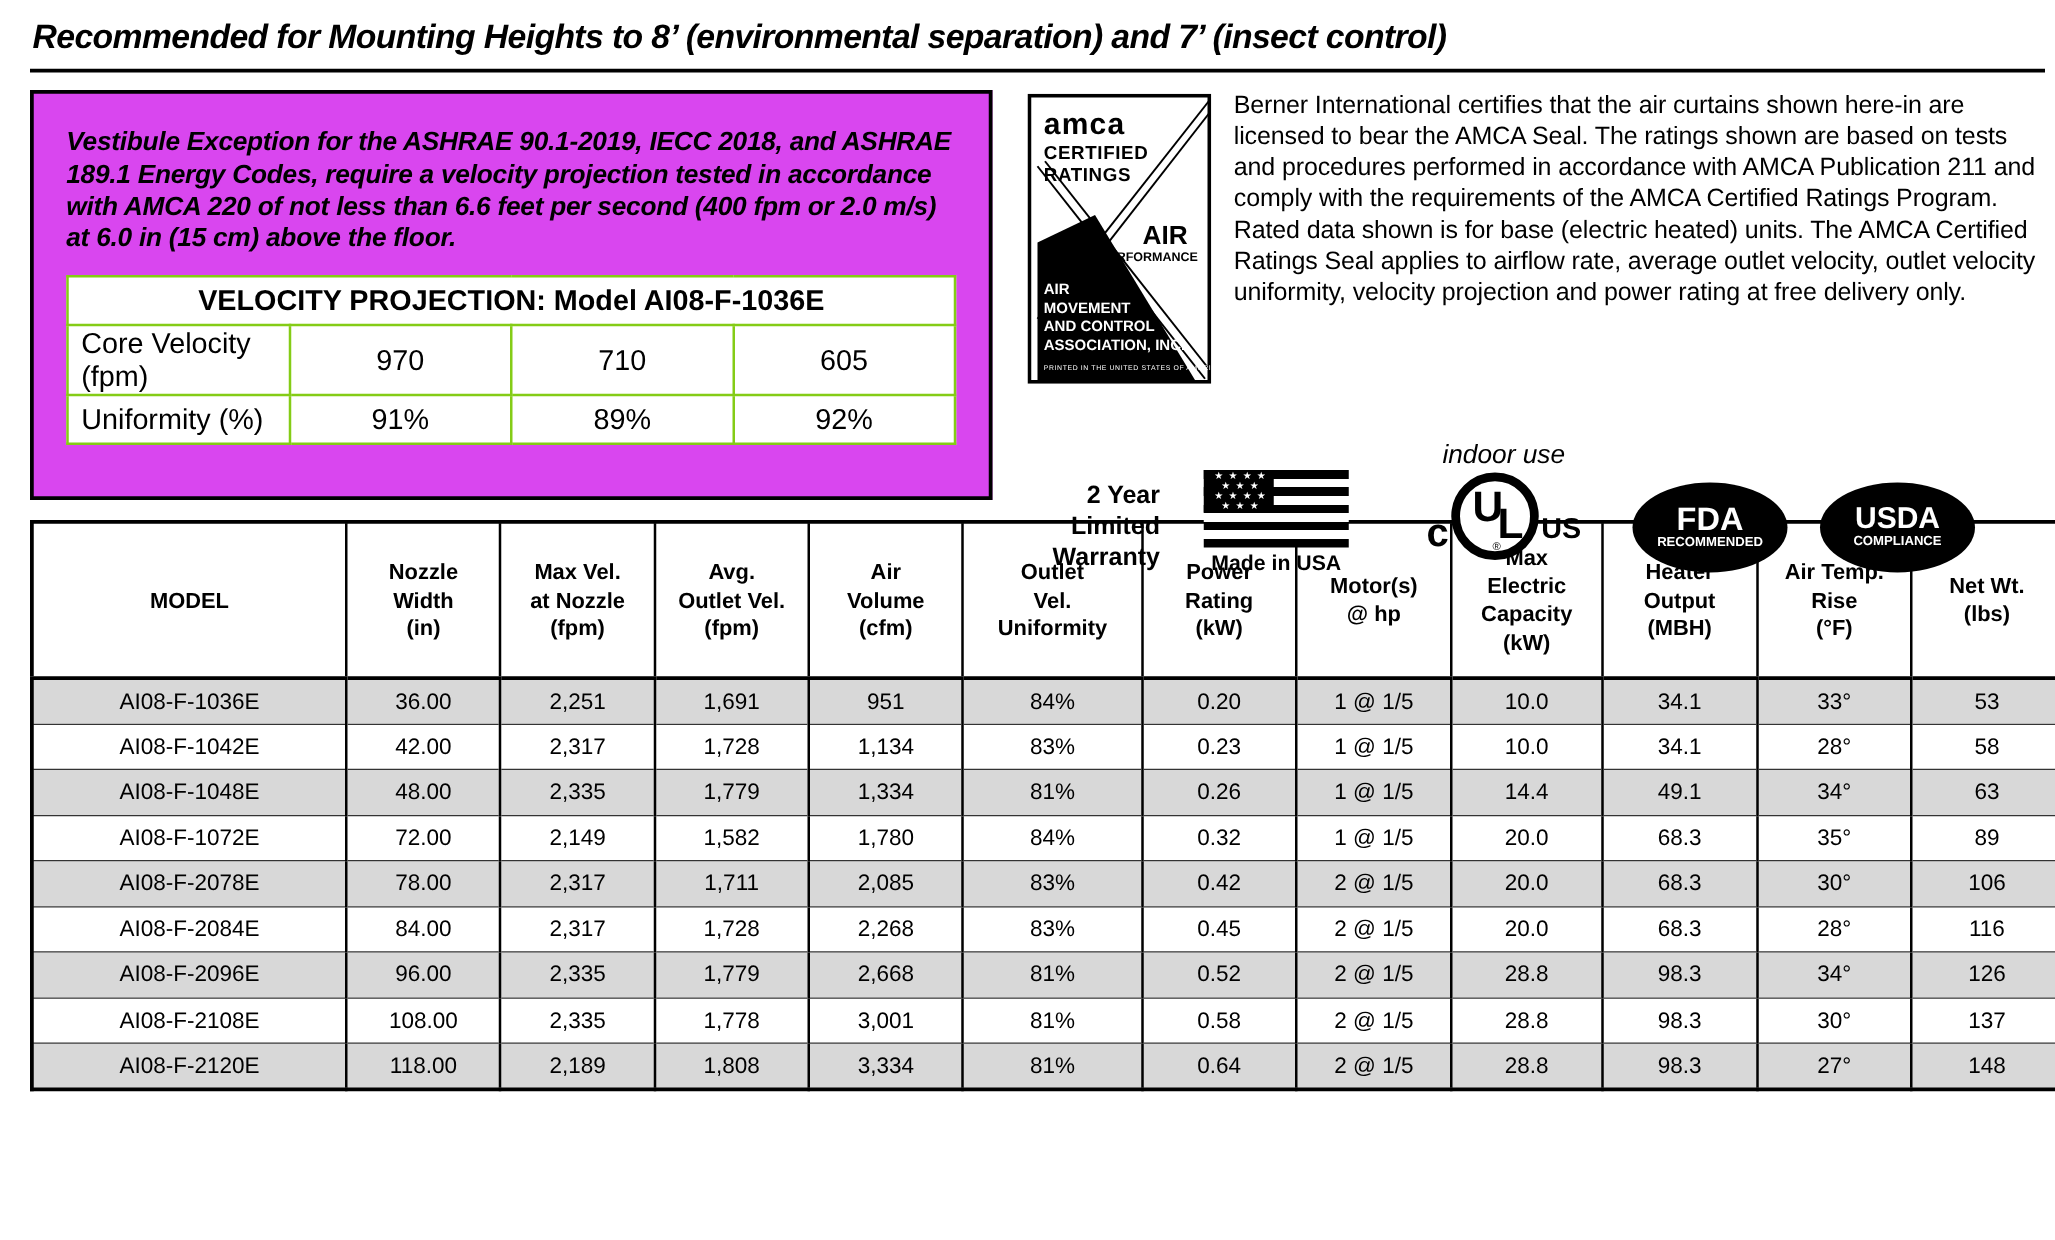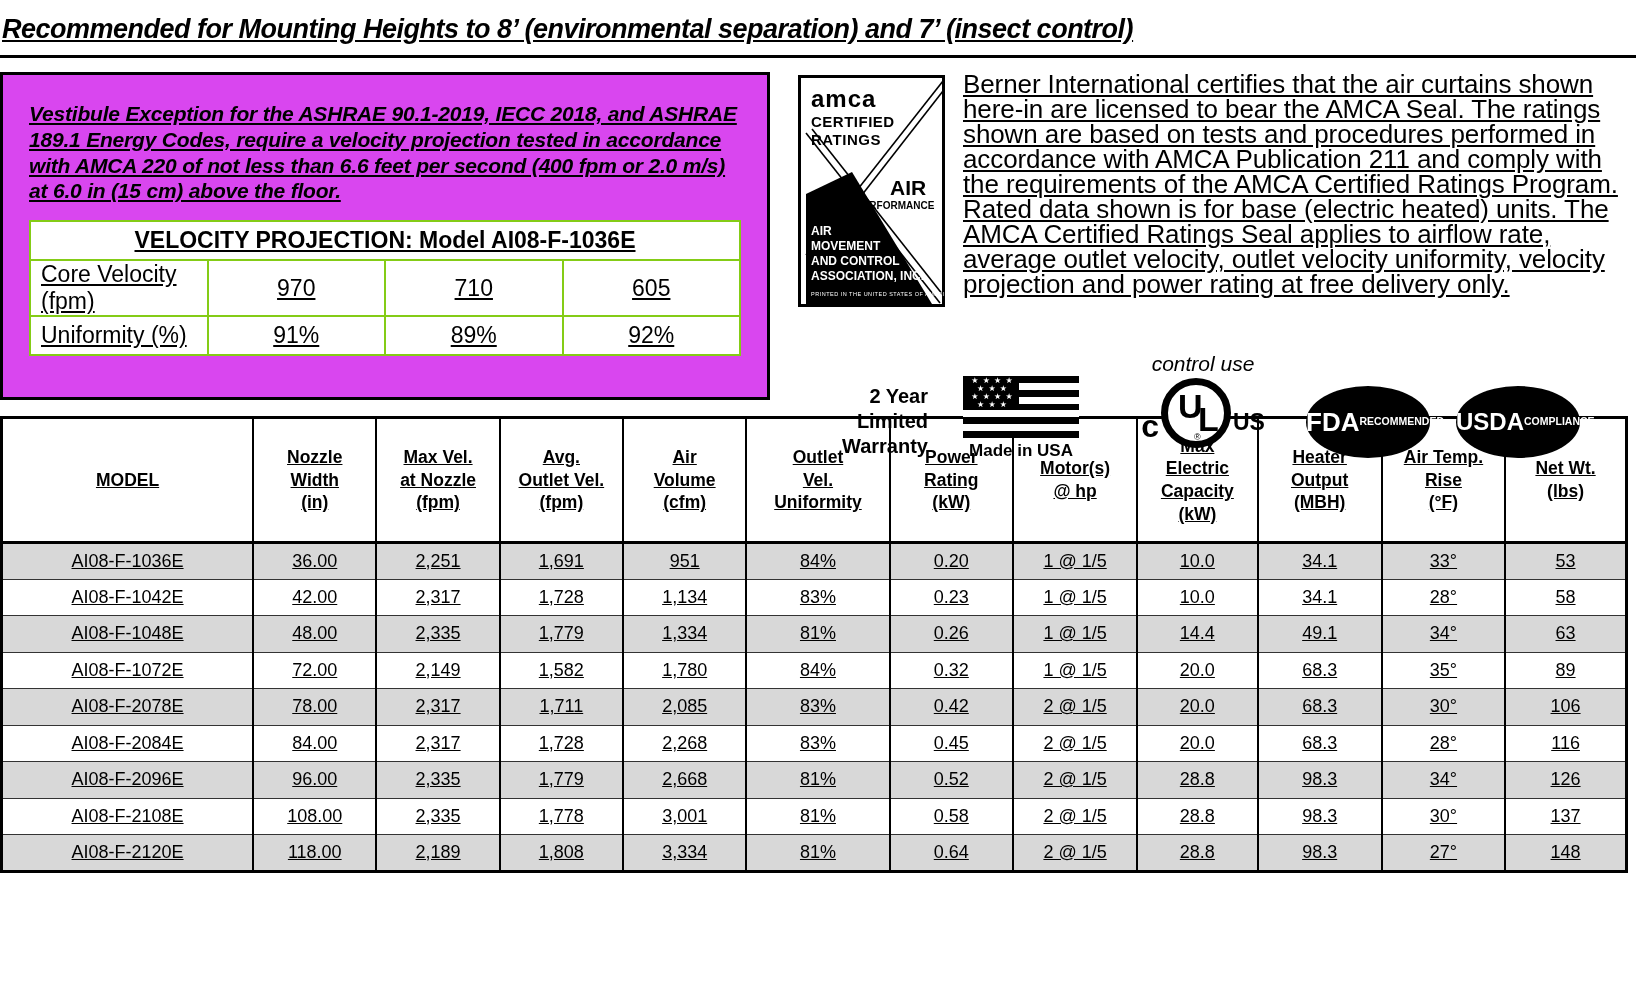--- a/index.html
+++ b/index.html
@@ -1,18 +1,18 @@
 <!DOCTYPE html>
 <html><head>
 <meta charset="utf-8">
 <style>
   * { margin:0; padding:0; box-sizing:border-box; }
   html,body { width:1644px; height:992px; background:#fff; overflow:hidden;
               font-family:"Liberation Sans", sans-serif; color:#000; }
-  .page { padding:8px 8px 0 0;text-decoration:underline; }
+  .page { padding:8px 8px 0 24px; }
 
   
   .doc-title { font-size:27px; font-weight:bold; font-style:italic;
                padding:6px 0 10px 2px; border-bottom:3px solid #000; letter-spacing:-0.5px; }
 
   
   .top-section { display:flex; margin-top:14px; }
 
   .note-box { width:770px; height:328px; background:#d946ef; border:3px solid #000;
               padding:26px 26px 0 26px; flex:none; }
@@ -23,21 +23,21 @@
                    table-layout:fixed; }
   table.vp-table th, table.vp-table td { border:2px solid #84cc16; font-size:23px;
                    height:39px; text-align:center; vertical-align:middle; }
   table.vp-table th { font-weight:bold; }
   table.vp-table td.lbl { text-align:left; padding-left:10px; width:47%; }
 
   
   .amca-seal { flex:none; margin-left:28px; margin-top:3px; }
 
   
-  .cert-text { flex:1; margin-left:18px; font-size:26px; line-height:25px;
+  .cert-text { flex:1; margin-left:18px; font-size:20px; line-height:25px;
                letter-spacing:-0.1px; }
 
   
   .badges-row { position:absolute; left:800px; top:352px; width:836px;
                 display:flex; align-items:flex-start; }
   .warranty { width:128px; margin-top:32px; text-align:right; font-size:20px;
               font-weight:bold; line-height:1.25; white-space:pre-line; }
 
   .flag-block { margin-left:34px; margin-top:24px; width:118px; text-align:center; }
   .flag { position:relative; width:116px; height:62px; margin:0 auto;
@@ -53,21 +53,21 @@
   .ul-row { display:flex; align-items:flex-end; justify-content:center; }
   .ul-c { font-size:32px; font-weight:bold; line-height:1; margin-right:2px; margin-bottom:6px; }
   .ul-circle { position:relative; width:70px; height:70px; border:7px solid #000;
                border-radius:50%; background:#fff; flex:none; }
   .ul-u { position:absolute; left:10px; top:2px; font-size:34px; font-weight:bold; }
   .ul-l { position:absolute; left:30px; top:15px; font-size:34px; font-weight:bold; }
   .ul-r { position:absolute; left:26px; bottom:-1px; font-size:9px; }
   .ul-us { font-size:23px; font-weight:bold; line-height:1; margin-left:2px; margin-bottom:14px; }
 
   .oval { width:124px; height:72px; background:#000; border-radius:50%; color:#fff;
-          display:flex; flex-direction:row; align-items:center; justify-content:space-between;
+          display:flex; flex-direction:column; align-items:center; justify-content:center;
           margin-top:34px; }
   .oval .big { font-size:26px; font-weight:bold; line-height:1; }
   .oval .small { font-size:10.5px; font-weight:bold; line-height:1.3; }
   .oval-fda { margin-left:28px; }
   .oval-usda { margin-left:26px; }
   .oval-usda .big { font-size:24px; }
 
   
   table.spec-table { border-collapse:collapse; table-layout:fixed; width:1628px;
                      margin-top:16px; border:3px solid #000; }
@@ -147,21 +147,21 @@
 Warranty</div>
 
     <div class="flag-block">
       <div class="flag">
         <div class="canton"></div>
       </div>
       <div class="made-usa">Made in USA</div>
     </div>
 
     <div class="ul-block">
-      <div class="indoor-use">control use</div>
+      <div class="indoor-use">indoor use</div>
       <div class="ul-row">
         <span class="ul-c">c</span>
         <span class="ul-circle">
           <span class="ul-u">U</span>
           <span class="ul-l">L</span>
           <span class="ul-r">®</span>
         </span>
         <span class="ul-us">US</span>
       </div>
     </div>

